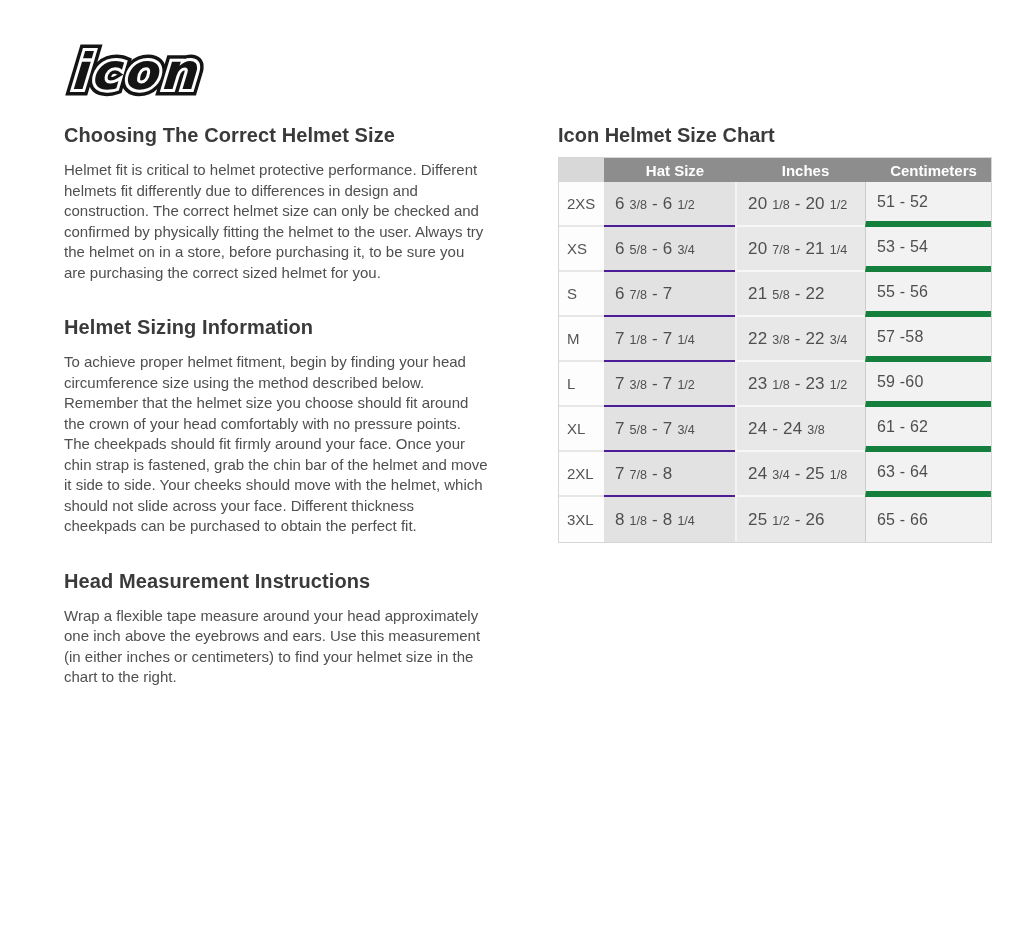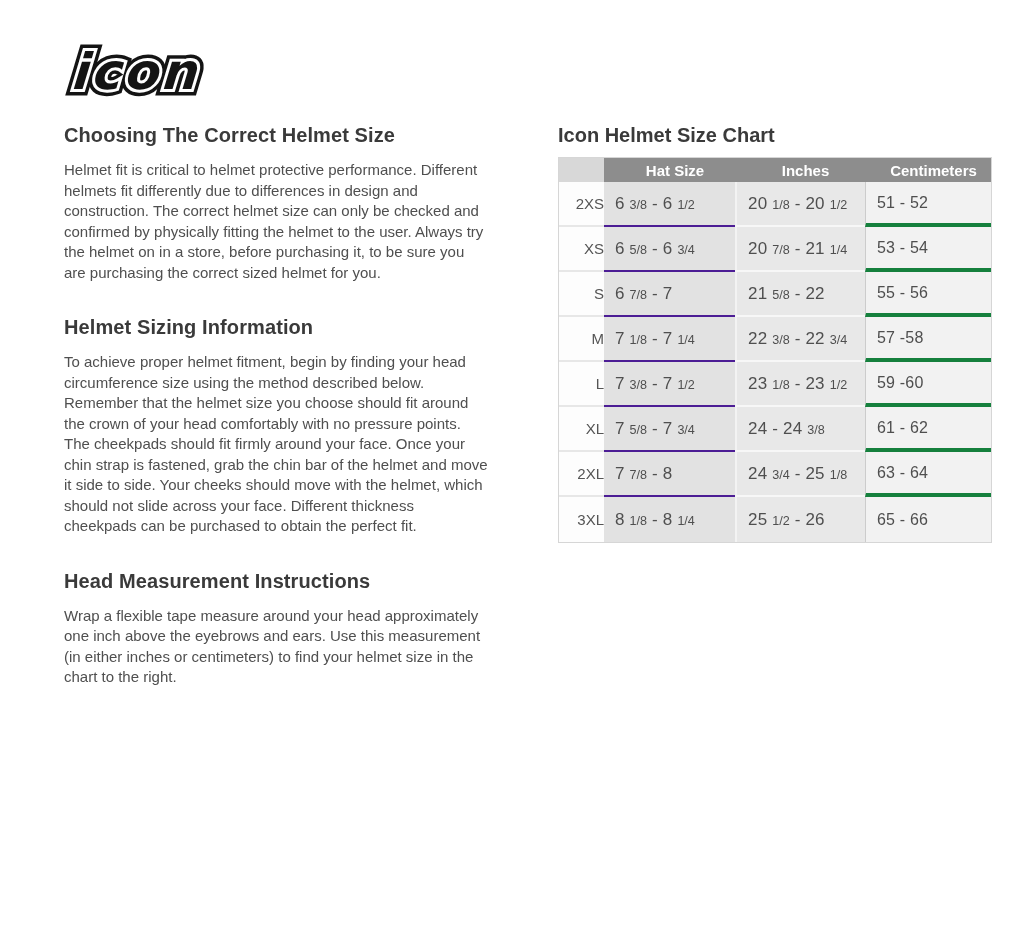--- a/index.html
+++ b/index.html
@@ -96,21 +96,21 @@
     background: var(--corner-bg, #d8d8d8);
     padding: 0;
   }
 
   table.size-chart tbody tr { height: 45px; }
   table.size-chart tbody th.size-label {
     background: #fdfdfd;
     font-size: 15px;
     font-weight: normal;
     color: #555555;
-    text-align: right;
+    text-align: left;
     padding-left: 8px;
     vertical-align: middle;
     border-bottom: 2px solid #e7e7e7;
   }
   table.size-chart tbody td {
     vertical-align: middle;
     padding-left: 11px;
     font-size: 17px;
     color: #4f4f4f;
     letter-spacing: 0.2px;
@@ -120,21 +120,21 @@
     border-bottom: 2px solid #4c1d95;
   }
   table.size-chart tbody td.inches {
     background: var(--col-inches-bg, #e8e8e8);
     border-left: 2px solid #f3f3f3;
     border-bottom: 2px solid #f7f7f7;
   }
   table.size-chart tbody td.cm {
     background: var(--col-cm-bg, #f2f2f2);
     border-left: 1px solid #cccccc;
-    border-bottom: 4px solid #15803d;
+    border-bottom: 6px solid #15803d;
     font-size: 16px;
   }
   table.size-chart tbody tr:last-child th,
   table.size-chart tbody tr:last-child td { border-bottom: none; }
 
   .frac { font-size: 0.74em; letter-spacing: 0; }
 </style>
 </head>
 <body>
 

